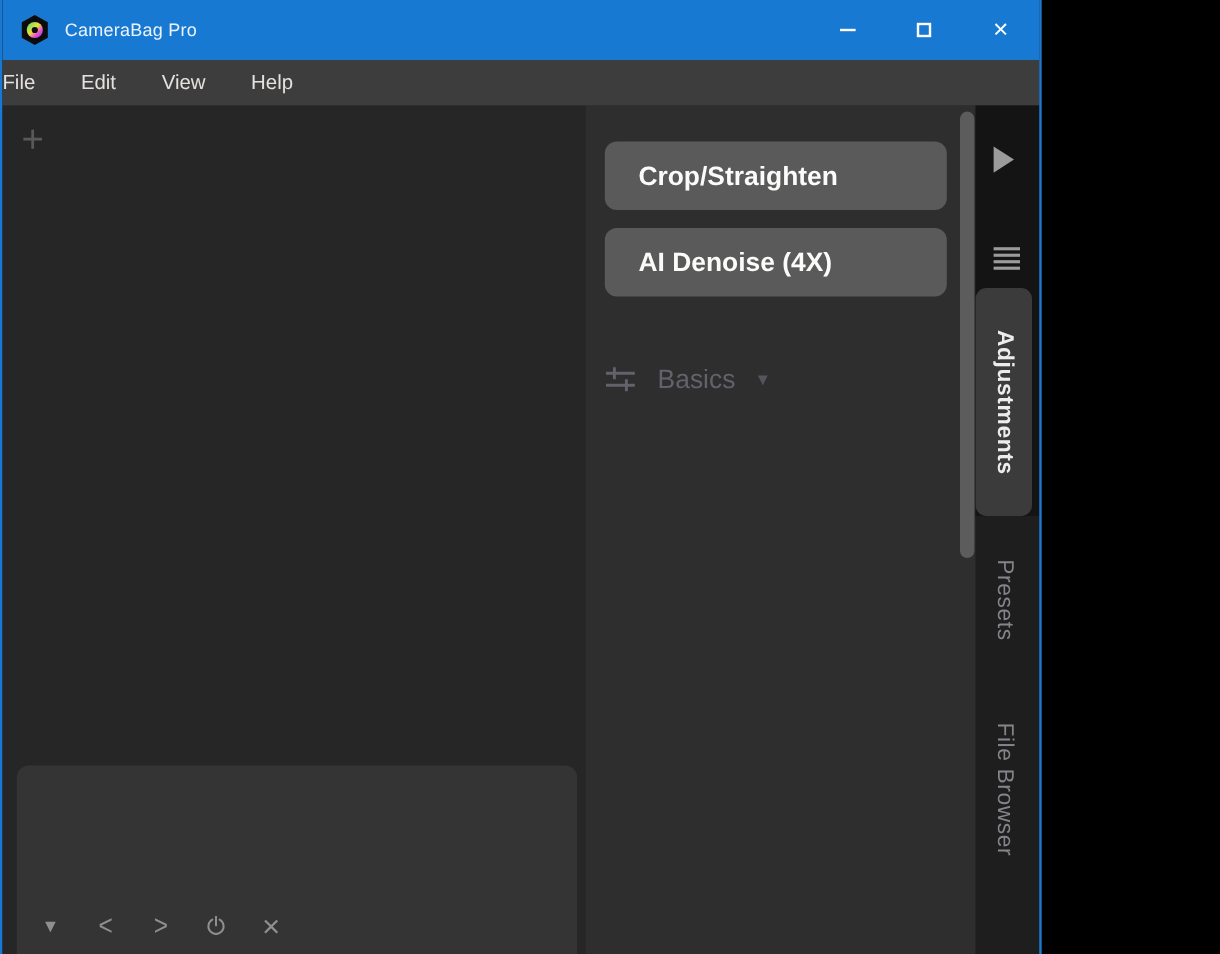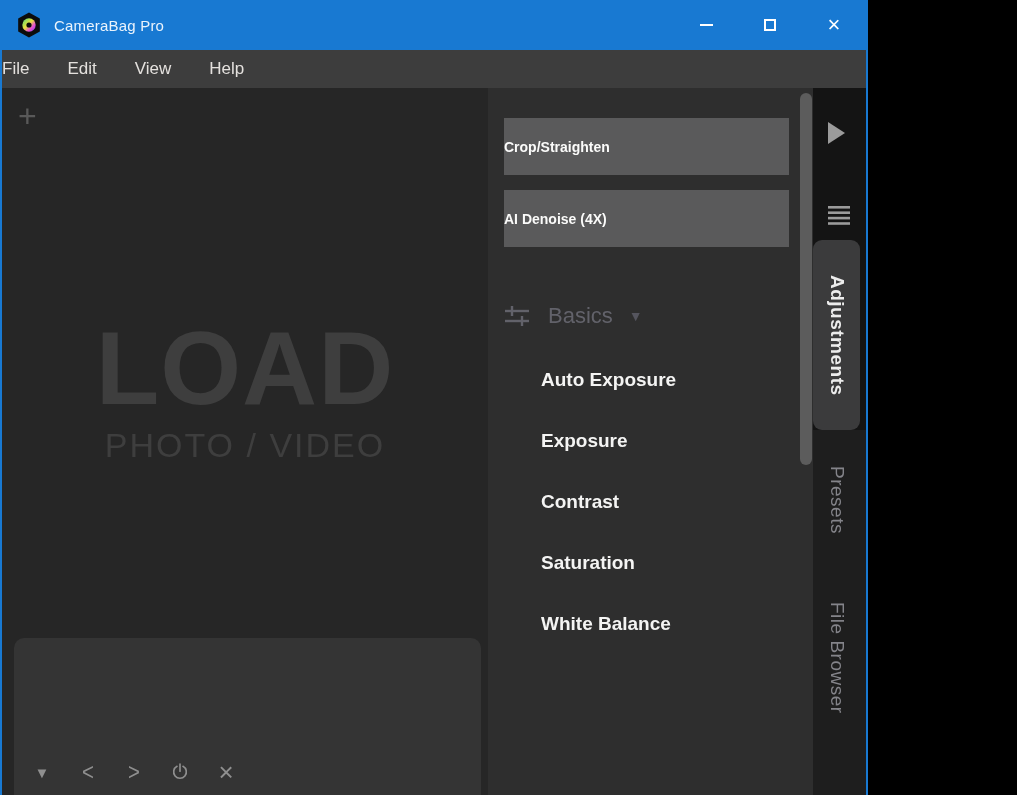--- a/index.html
+++ b/index.html
@@ -80,23 +80,23 @@
   .sc-x { font-size: 26px; font-weight: 300; line-height: 1; }
   .sc-power svg { display: block; margin: 0 auto; }
 
   
   .panel {
     position: relative; width: 325px; background: #2e2e2e;
     padding: 30px 0 0 16px; flex: none;
   }
   .tool-btn {
     display: block; width: 285px; height: 57px; margin-bottom: 15px;
-    background: #5a5a5b; border: none; border-radius: 0;
-    color: #fbfbfa; font-size: 14px; font-weight: bold;
-    font-family: inherit; text-align: left; cursor: pointer;
+    background: #5a5a5b; border: none; border-radius: 10px;
+    color: #fbfbfa; font-size: 22px; font-weight: bold;
+    font-family: inherit; text-align: left; padding-left: 28px; cursor: pointer;
   }
   .section-head {
     margin-top: 56px; display: flex; align-items: center; cursor: pointer;
   }
   .section-head svg { flex: none; }
   .section-label { color: #62626a; font-size: 22px; margin-left: 18px; }
   .section-caret { color: #55555e; font-size: 14px; margin-left: 16px; }
   .adj-list { margin-top: 20px; }
   .adj-item {
     height: 61px; display: flex; align-items: center; padding-left: 37px;
@@ -176,24 +176,20 @@
     <span class="menu-item">File</span>
     <span class="menu-item">Edit</span>
     <span class="menu-item">View</span>
     <span class="menu-item">Help</span>
   </div>
 
   <div class="content">
 
     <div class="canvas">
       <div class="plus">+</div>
-      <div class="watermark">
-        <div class="wm-title">LOAD</div>
-        <div class="wm-sub">PHOTO / VIDEO</div>
-      </div>
 
       <div class="filmstrip">
         <div class="strip-controls">
           <span class="sc-icon sc-tri">▼</span>
           <span class="sc-icon sc-chev">&lt;</span>
           <span class="sc-icon sc-chev">&gt;</span>
           <span class="sc-icon sc-power">
             <svg viewBox="0 0 24 24" width="20" height="20">
               <path d="M8.4 5.2 A 7.6 7.6 0 1 0 15.6 5.2" fill="none" stroke="#8f8f8f" stroke-width="2" stroke-linecap="round"></path>
               <line x1="12" y1="2.4" x2="12" y2="11" stroke="#8f8f8f" stroke-width="2" stroke-linecap="round"></line>
@@ -212,27 +208,20 @@
         <svg viewBox="0 0 26 26" width="26" height="26">
           <line x1="1" y1="8" x2="25" y2="8" stroke="#62626a" stroke-width="2.4"></line>
           <line x1="8" y1="3" x2="8" y2="13" stroke="#62626a" stroke-width="2.4"></line>
           <line x1="1" y1="18" x2="25" y2="18" stroke="#62626a" stroke-width="2.4"></line>
           <line x1="18" y1="13" x2="18" y2="23" stroke="#62626a" stroke-width="2.4"></line>
         </svg>
         <span class="section-label">Basics</span>
         <span class="section-caret">▼</span>
       </div>
 
-      <div class="adj-list">
-        <div class="adj-item">Auto Exposure</div>
-        <div class="adj-item">Exposure</div>
-        <div class="adj-item">Contrast</div>
-        <div class="adj-item">Saturation</div>
-        <div class="adj-item">White Balance</div>
-      </div>
 
       <div class="scroll-thumb"></div>
     </div>
 
     <div class="tabstrip">
       <div class="active-zone"></div>
 
       <div class="play-icon"></div>
 
       <span class="list-icon">

